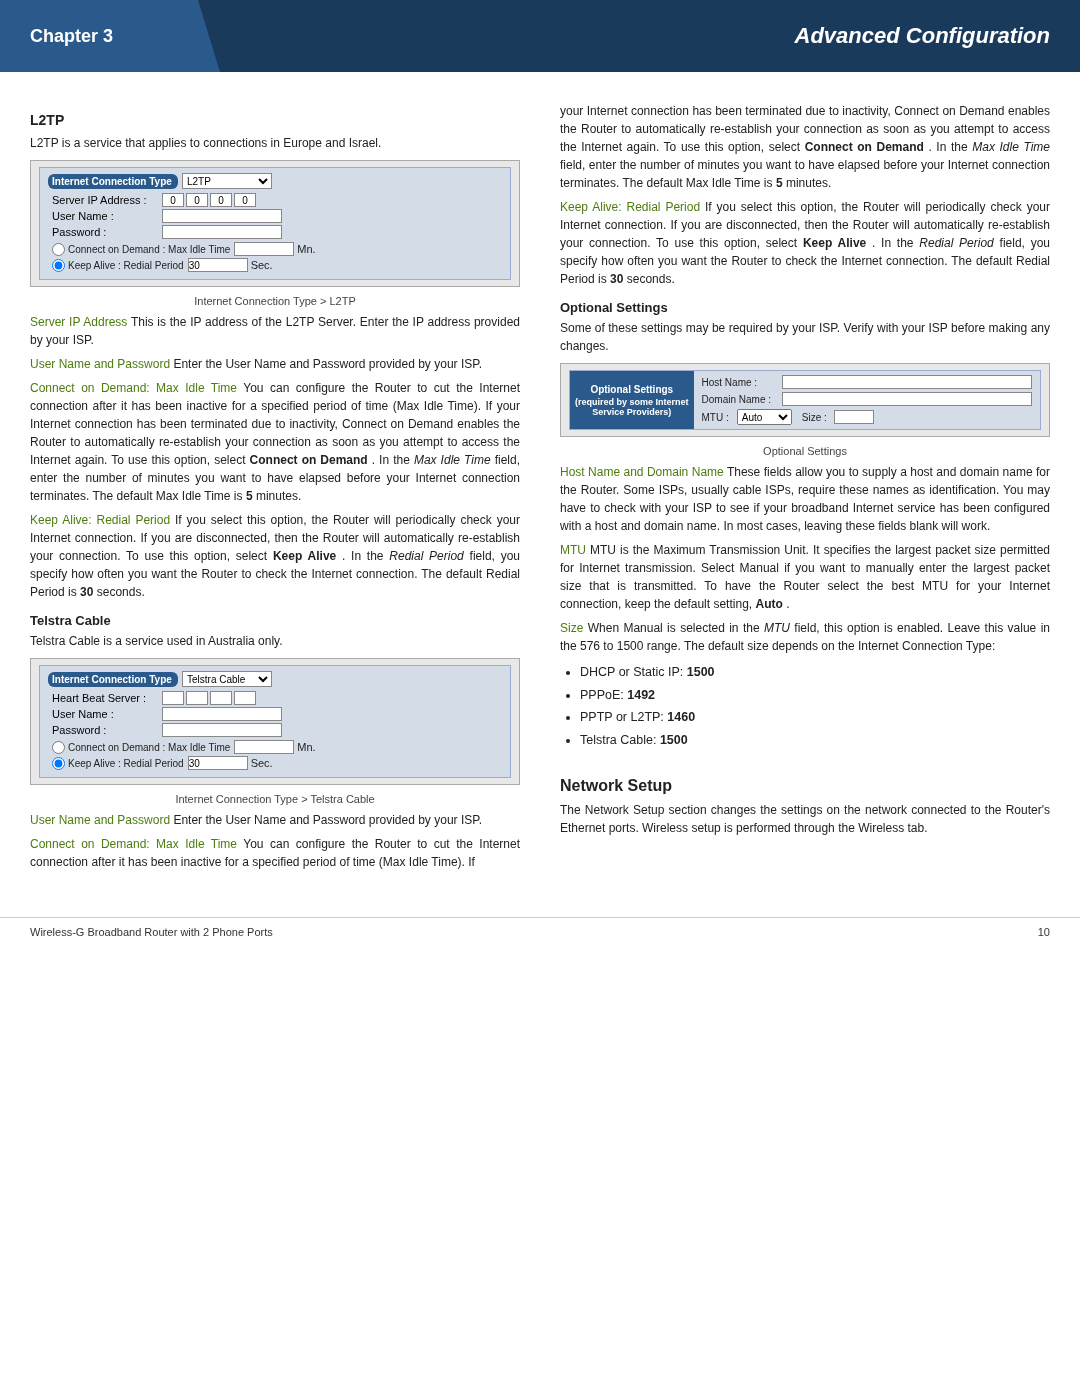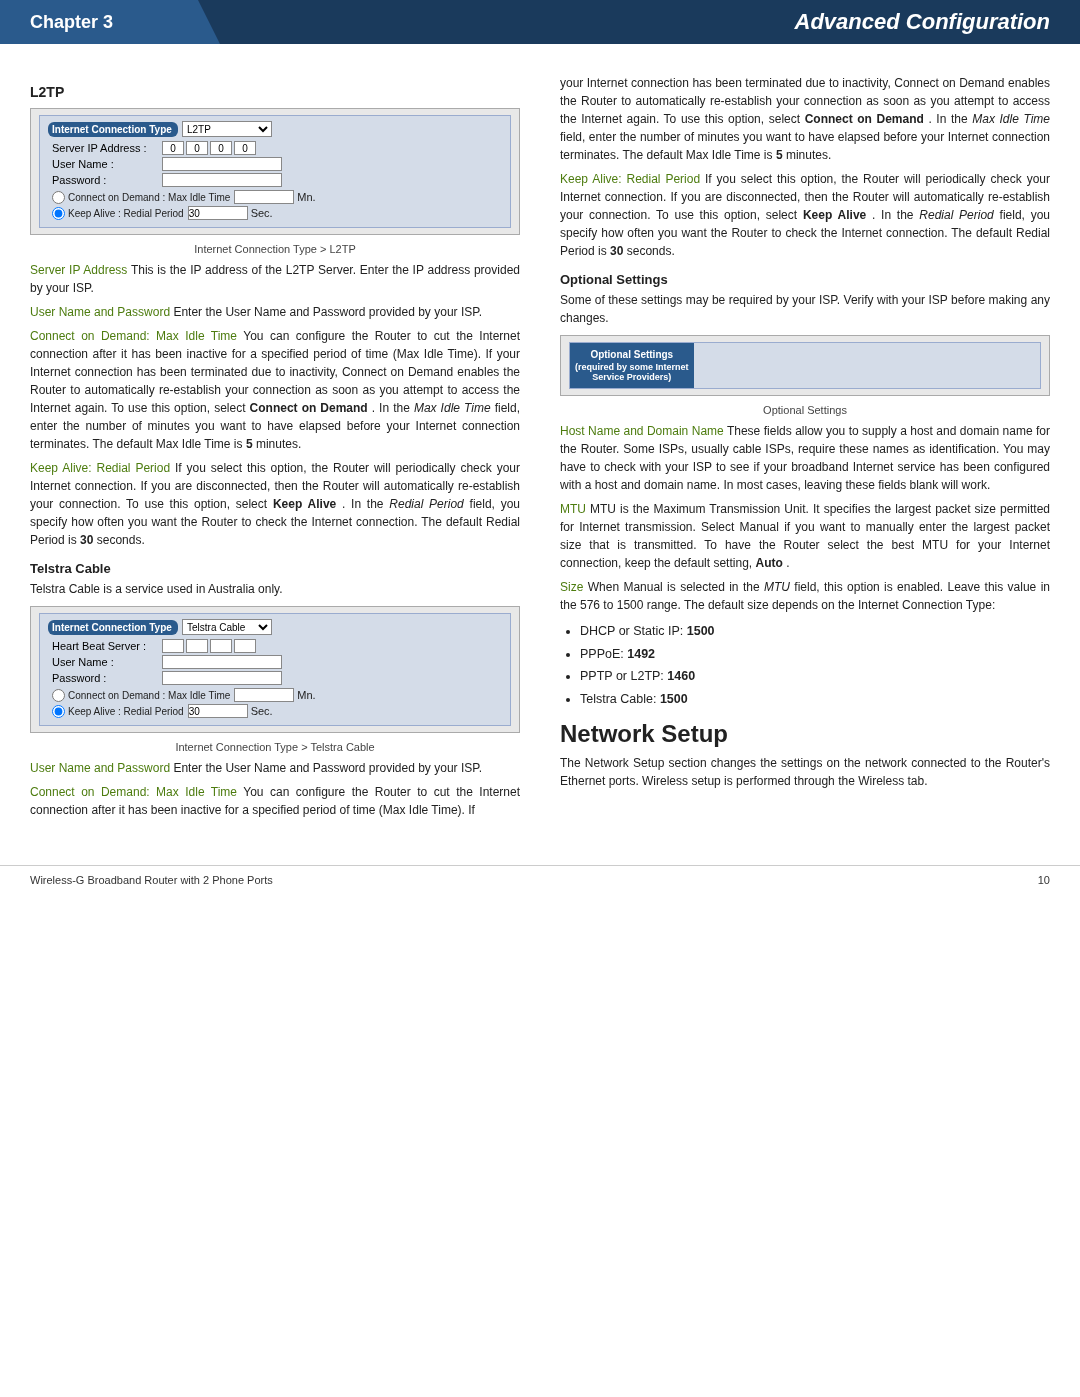--- a/index.html
+++ b/index.html
@@ -9,21 +9,21 @@
       color: #222;
       background: #fff;
       width: 1080px;
       min-height: 1397px;
     }
 
     
     .header {
       display: flex;
       align-items: stretch;
-      height: 44px;
+      height: 72px;
       background: #1a3a5c;
     }
     .header-chapter {
       background: #2a5a8c;
       color: #fff;
       font-size: 18px;
       font-weight: bold;
       padding: 0 30px;
       display: flex;
       align-items: center;
@@ -59,23 +59,23 @@
     }
 
     
     .section-title {
       font-size: 14px;
       font-weight: bold;
       margin-bottom: 6px;
       margin-top: 10px;
     }
     .section-title-large {
-      font-size: 24px;
-      font-weight: bold;
-      margin-top: 10px;
+      font-size: 16px;
+      font-weight: bold;
+      margin-top: 26px;
       margin-bottom: 6px;
     }
     .subsection-title {
       font-size: 13px;
       font-weight: bold;
       margin-top: 12px;
       margin-bottom: 4px;
     }
 
     
@@ -232,20 +232,21 @@
   <div class="header-title">
     <span>Advanced Configuration</span>
   </div>
 </div>
 
 <div class="main-content">
 
   <div class="col-left">
 
     <div class="section-title">L2TP</div>
+    <p class="body-text">L2TP is a service that applies to connections in Europe and Israel.</p>
 
     <div class="screenshot-box">
       <div class="screenshot-inner">
         <div class="form-row">
           <div class="form-label" style="font-weight:bold;background:#2a5a8c;color:#fff;padding:2px 4px;min-width:130px;font-size:10px;">Internet Connection Type</div>
           <div style="margin-left:4px;">
             <select class="form-select" style="font-size:10px;">
               <option>L2TP</option>
             </select>
           </div>
@@ -407,20 +408,39 @@
     <div class="subsection-title">Optional Settings</div>
     <p class="body-text">Some of these settings may be required by your ISP. Verify with your ISP before making any changes.</p>
 
     <div class="screenshot-box">
       <div class="opt-settings-inner">
         <div class="opt-settings-label-col">
           <div style="font-size:10px;font-weight:bold;">Optional Settings</div>
           <div style="font-size:9px;margin-top:2px;">(required by some Internet</div>
           <div style="font-size:9px;">Service Providers)</div>
         </div>
+        <div class="opt-settings-fields">
+          <div class="opt-field-row">
+            <span class="opt-field-label">Host Name :</span>
+            <input class="opt-field-input" style="">
+          </div>
+          <div class="opt-field-row">
+            <span class="opt-field-label">Domain Name :</span>
+            <input class="opt-field-input" style="">
+          </div>
+          <div class="opt-mtu-row">
+            <span>MTU :</span>
+            <select style="height:16px;font-size:10px;margin-left:4px;">
+              <option>Auto</option>
+              <option>Manual</option>
+            </select>
+            <span style="margin-left:6px;">Size :</span>
+            <input style="width: 40px; height: 14px; border: 1px solid rgb(136, 136, 136); font-size: 10px; margin-left: 3px;">
+          </div>
+        </div>
       </div>
     </div>
     <div class="screenshot-caption">Optional Settings</div>
 
     <p class="body-text">
       <span class="term">Host Name and Domain Name</span>
       <span>  These fields allow you to supply a host and domain name for the Router. Some ISPs, usually cable ISPs, require these names as identification. You may have to check with your ISP to see if your broadband Internet service has been configured with a host and domain name. In most cases, leaving these fields blank will work.</span>
     </p>
 
     <p class="body-text">

